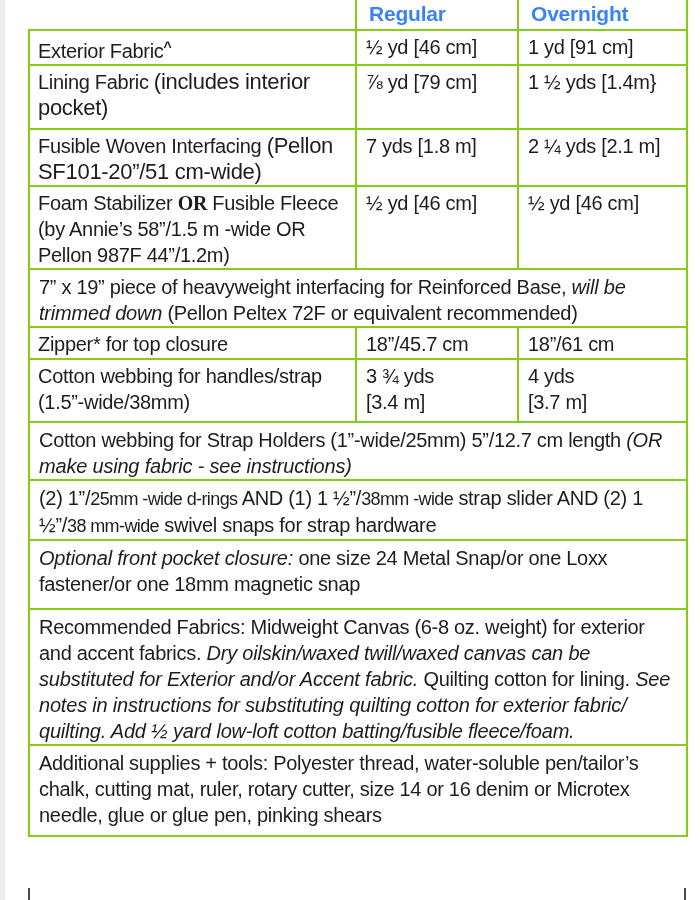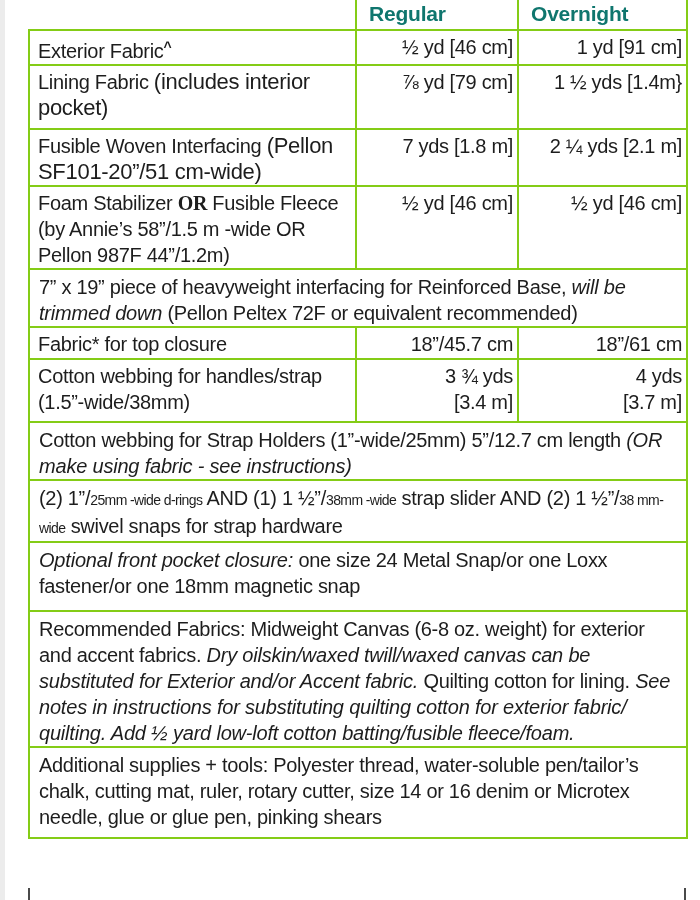--- a/index.html
+++ b/index.html
@@ -14,31 +14,31 @@
     position:absolute;left:28px;top:0;
     width:658px;border-collapse:collapse;table-layout:fixed;
   }
   col.c1{width:327px}col.c2{width:162px}col.c3{width:169px}
   td,th{
     border:2px solid #84cc16;vertical-align:top;box-sizing:border-box;
     font-size:20px;letter-spacing:-0.3px;
   }
   thead th{
     border-top:none;height:30px;text-align:left;
-    font-size:21px;font-weight:700;color:#0f766e;
+    font-size:21px;font-weight:700;color:#3b82f6;
     padding:2px 0 0 12px;letter-spacing:-0.2px;
   }
   th.empty{border-left:none;border-top:none;background:#ffffff;}
   td.lbl{padding:3px 6px 0 8px;line-height:26px;}
-  td.val{padding:3px 4px 0 9px;line-height:26px;white-space:pre-line;text-align:right;}
+  td.val{padding:3px 4px 0 9px;line-height:26px;white-space:pre-line;}
   td.note{padding:4px 5px 0 9px;line-height:26px;}
   .small{font-size:22px;}
   .bold{font-weight:700;font-family:Liberation Serif, serif;}
   .italic{font-style:italic;letter-spacing:-0.2px;}
-  .cond{font-size:14px;letter-spacing:-0.6px;}
+  .cond{font-size:18px;letter-spacing:-0.6px;}
   .sup{font-weight:700;font-size:0.7em;vertical-align:0.45em;}
   tr.r0 td{height:34px}
   tr.r1 td{height:64px}
   tr.r2 td{height:62px}
   tr.r3 td{height:52px}
   tr.r4 td{height:80px}
   tr.r5 td{height:58px}
   tr.r6 td{height:32px}
   tr.r7 td{height:63px}
   tr.r8 td{height:57px}
@@ -89,21 +89,21 @@
         </tr>
         <tr class="r4">
           <td class="lbl"><span>Foam Stabilizer </span><span class="bold">OR</span><span> Fusible Fleece (by Annie’s 58”/1.5 m -wide OR Pellon 987F 44”/1.2m)</span></td>
           <td class="val">½ yd [46 cm]</td>
           <td class="val">½ yd [46 cm]</td>
         </tr>
         <tr class="r5">
           <td class="note" colspan="3"><span>7” x 19” piece of heavyweight interfacing for Reinforced Base, </span><span class="italic">will be trimmed down</span><span> (Pellon Peltex 72F or equivalent recommended)</span></td>
         </tr>
         <tr class="r6">
-          <td class="lbl"><span>Fabric* for top closure</span></td>
+          <td class="lbl"><span>Zipper* for top closure</span></td>
           <td class="val">18”/45.7 cm</td>
           <td class="val">18”/61 cm</td>
         </tr>
         <tr class="r7">
           <td class="lbl"><span>Cotton webbing for handles/​strap (1.5”-wide/38mm)</span></td>
           <td class="val">3 ¾ yds
 [3.4 m]</td>
           <td class="val">4 yds
 [3.7 m]</td>
         </tr>

